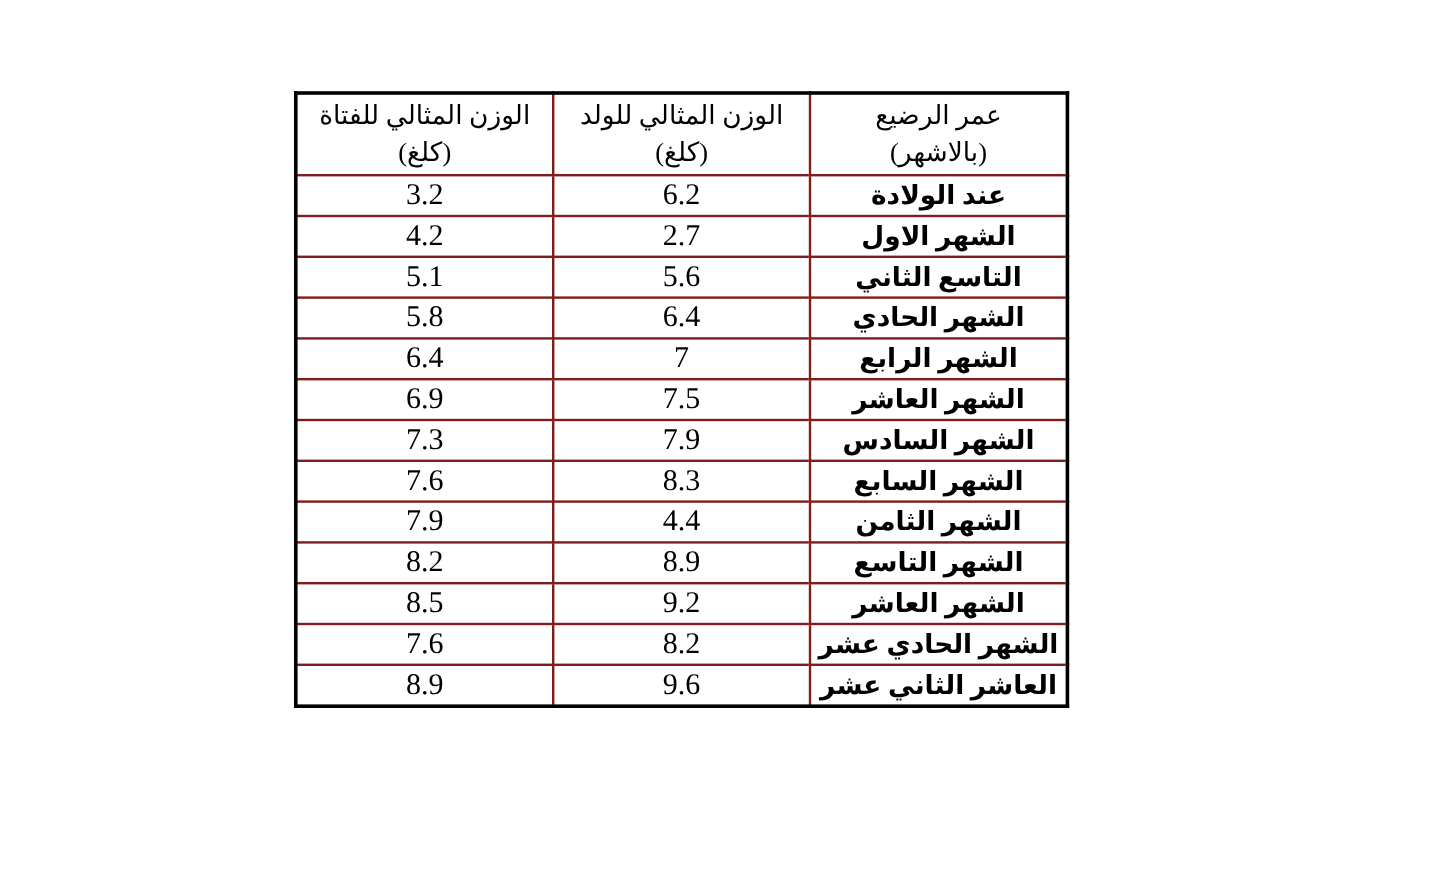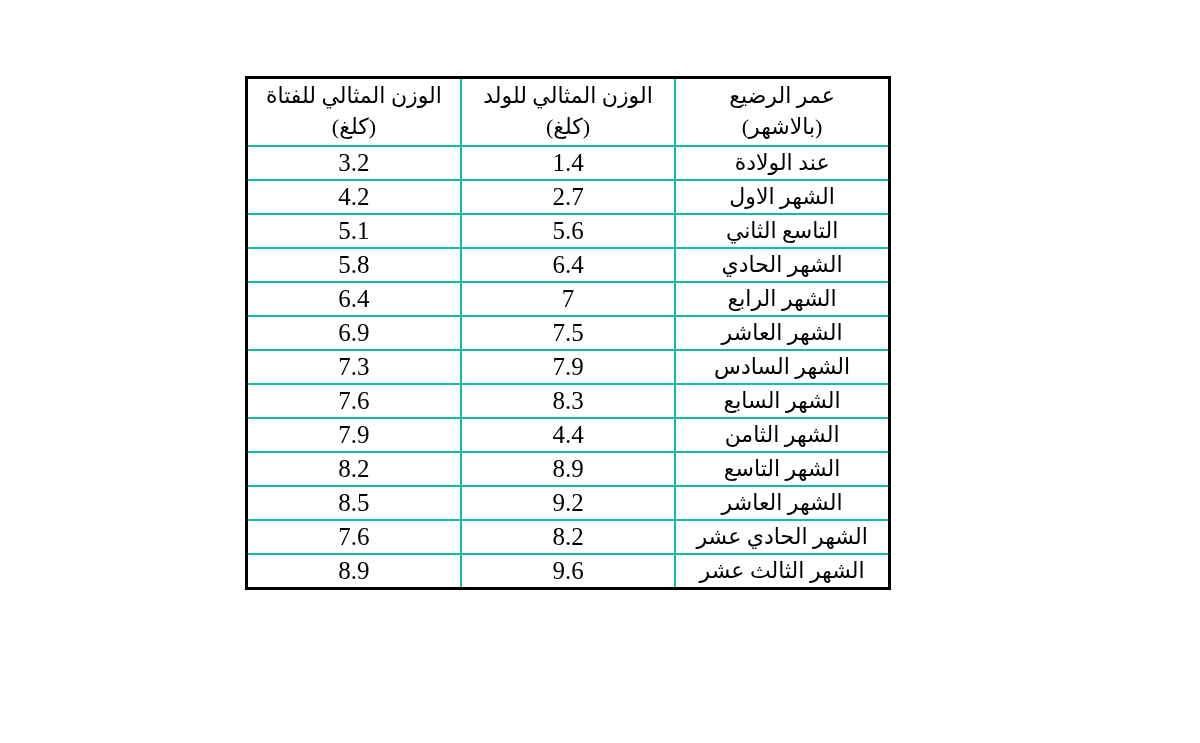--- a/index.html
+++ b/index.html
@@ -21,21 +21,21 @@
     left: 245px;
     top: 76px;
     width: 646px;
     border-collapse: collapse;
     table-layout: fixed;
     direction: rtl;
     border: 3px solid #000000;
   }
   table.weight-table th,
   table.weight-table td {
-    border: 2px solid #14b8a6;
+    border: 2px solid #7f1d1d;
     text-align: center;
     vertical-align: middle;
     padding: 0;
     overflow: hidden;
     white-space: nowrap;
   }
   table.weight-table th {
     height: 66px;
     font-weight: normal;
     font-size: 22px;
@@ -44,20 +44,21 @@
   table.weight-table td {
     height: 32px;
     margin-left: 48px;
   }
   td.cell-num {
     font-size: 25px;
     direction: ltr;
   }
   td.cell-age {
     font-size: 22px;
+    font-weight: bold;
   }
   .hdr-line {
     display: block;
   }
 </style>
 </head>
 <body>
 
 <div class="canvas">
   <table class="weight-table">
@@ -73,21 +74,21 @@
         </th>
         <th>
           <span class="hdr-line">الوزن المثالي للفتاة</span>
           <span class="hdr-line">(كلغ)</span>
         </th>
       </tr>
     </thead>
     <tbody>
         <tr>
           <td class="cell-age">عند الولادة</td>
-          <td class="cell-num">1.4</td>
+          <td class="cell-num">6.2</td>
           <td class="cell-num">3.2</td>
         </tr>
         <tr>
           <td class="cell-age">الشهر الاول</td>
           <td class="cell-num">2.7</td>
           <td class="cell-num">4.2</td>
         </tr>
         <tr>
           <td class="cell-age">التاسع الثاني</td>
           <td class="cell-num">5.6</td>
@@ -132,19 +133,19 @@
           <td class="cell-age">الشهر العاشر</td>
           <td class="cell-num">9.2</td>
           <td class="cell-num">8.5</td>
         </tr>
         <tr>
           <td class="cell-age">الشهر الحادي عشر</td>
           <td class="cell-num">8.2</td>
           <td class="cell-num">7.6</td>
         </tr>
         <tr>
-          <td class="cell-age">الشهر الثالث عشر</td>
+          <td class="cell-age">العاشر الثاني عشر</td>
           <td class="cell-num">9.6</td>
           <td class="cell-num">8.9</td>
         </tr>
       </tbody>
   </table>
 </div>
 
 </body></html>

